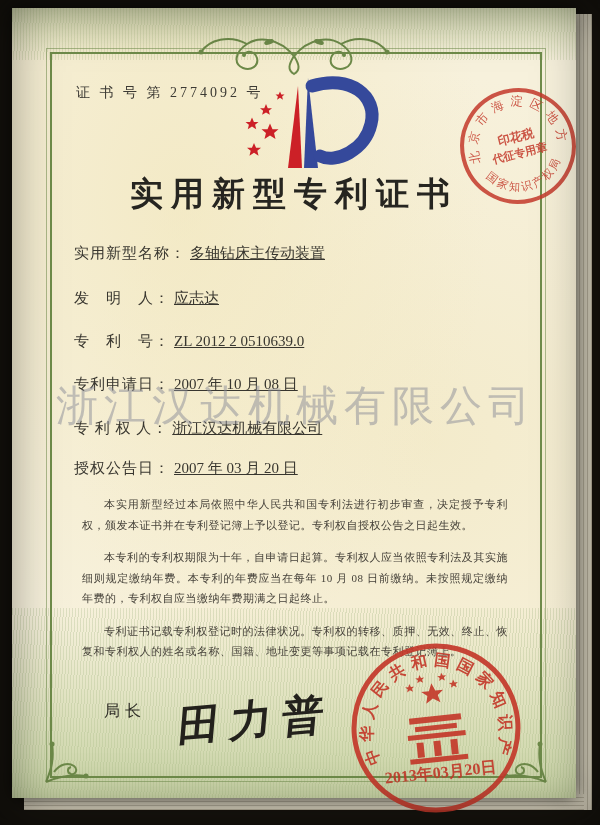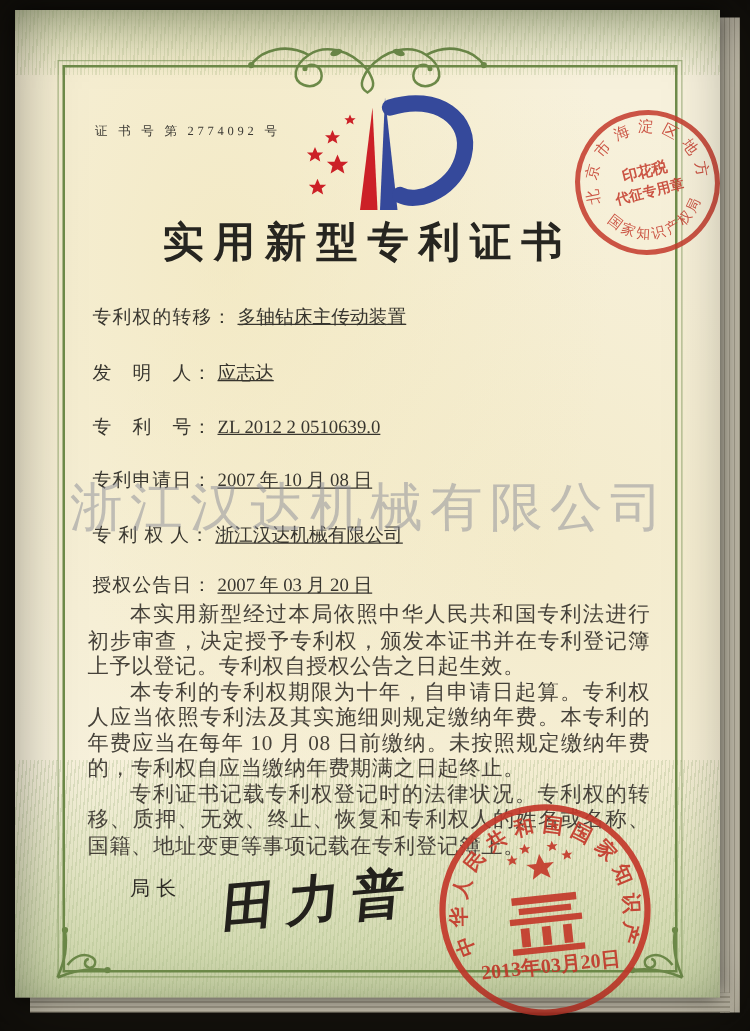--- a/index.html
+++ b/index.html
@@ -22,35 +22,35 @@
     repeating-linear-gradient(92deg,rgba(120,150,85,.18) 0 1px,rgba(120,150,85,0) 1px 3px);}
   .band-bottom{position:absolute;left:0;bottom:0;width:100%;height:190px;
     background:linear-gradient(0deg,rgba(168,190,128,.6),rgba(180,198,140,.3) 55%,rgba(180,198,140,0)),
     repeating-linear-gradient(94deg,rgba(105,140,75,.18) 0 1px,rgba(105,140,75,0) 1px 3px);}
   .frame{position:absolute;left:38px;right:34px;top:44px;bottom:20px;
     border:2px solid #6f8c4a;outline:1px solid rgba(111,140,74,.55);outline-offset:3px;}
   .ornament-top{position:absolute;left:50%;top:22px;transform:translateX(-50%);}
   .corner-flourish{position:absolute;}
   .corner-bl{left:30px;bottom:12px;}
   .corner-br{right:26px;bottom:12px;transform:scaleX(-1);}
-  .cert-no{position:absolute;left:64px;top:90px;font-size:10px;letter-spacing:3px;color:#3c3a34;}
+  .cert-no{position:absolute;left:64px;top:76px;font-size:14px;letter-spacing:3px;color:#3c3a34;}
   .tax-stamp{position:absolute;left:440px;top:72px;transform:rotate(-14deg);opacity:.85;}
   .logo{position:absolute;left:212px;top:62px;}
   .title{position:absolute;left:0;top:164px;width:100%;text-align:center;
     font-size:33px;font-weight:bold;letter-spacing:8px;color:#262520;}
   .fields{position:absolute;left:62px;top:236px;width:440px;}
   .field-row{position:absolute;left:0;font-size:15px;color:#38362f;white-space:nowrap;}
   .field-label{letter-spacing:1px;}
   .field-value{margin-left:4px;text-decoration:underline;}
   .f0{top:0;} .f1{top:45px;} .f2{top:88px;} .f3{top:131px;} .f4{top:175px;} .f5{top:215px;}
   .watermark{position:absolute;left:44px;top:370px;width:520px;z-index:6;
     font-family:"Liberation Sans","DejaVu Sans",sans-serif;
     font-size:42px;letter-spacing:6px;white-space:nowrap;color:rgba(138,140,152,.5);}
   .body-text{position:absolute;left:58px;right:56px;top:474px;z-index:2;}
-  .body-text p{margin:0;text-indent:2em;font-size:17px;line-height:20.5px;
+  .body-text p{margin:12px;text-indent:2em;font-size:11px;line-height:20.5px;
     color:#46423a;text-align:justify;letter-spacing:.5px;}
   .director-row{position:absolute;left:92px;top:684px;z-index:3;}
   .director-label{font-size:16px;letter-spacing:5px;color:#2e2c26;vertical-align:18px;margin-top:32px;}
   .signature{display:inline-block;margin-left:28px;font-size:42px;font-weight:bold;
     color:#23211c;transform:rotate(-5deg) skewX(-10deg);letter-spacing:10px;
     font-family:"DejaVu Serif",serif;}
   .footer{position:absolute;left:0;top:742px;width:60%;text-align:center;
     font-size:13px;letter-spacing:2px;color:#4c4a3e;z-index:3;}
   .office-seal{position:absolute;left:334px;top:634px;transform:rotate(-6deg);z-index:5;opacity:.92;}
   .seal-red{fill:#c43a2b;}
@@ -139,21 +139,21 @@
         <use href="#star5" transform="translate(28,54) scale(0.65)"></use>
         <use href="#star5" transform="translate(46,62) scale(0.85)"></use>
         <use href="#star5" transform="translate(30,80) scale(0.7)"></use>
       </g>
     </svg>
 
     <div class="title">实用新型专利证书</div>
 
     <div class="fields">
       <div class="field-row f0">
-        <span class="field-label">专利权的转移：</span><span class="field-value">多轴钻床主传动装置</span>
+        <span class="field-label">实用新型名称：</span><span class="field-value">多轴钻床主传动装置</span>
       </div>
       <div class="field-row f1">
         <span class="field-label">发　明　人：</span><span class="field-value">应志达</span>
       </div>
       <div class="field-row f2">
         <span class="field-label">专　利　号：</span><span class="field-value">ZL 2012 2 0510639.0</span>
       </div>
       <div class="field-row f3">
         <span class="field-label">专利申请日：</span><span class="field-value">2007 年 10 月 08 日</span>
       </div>

